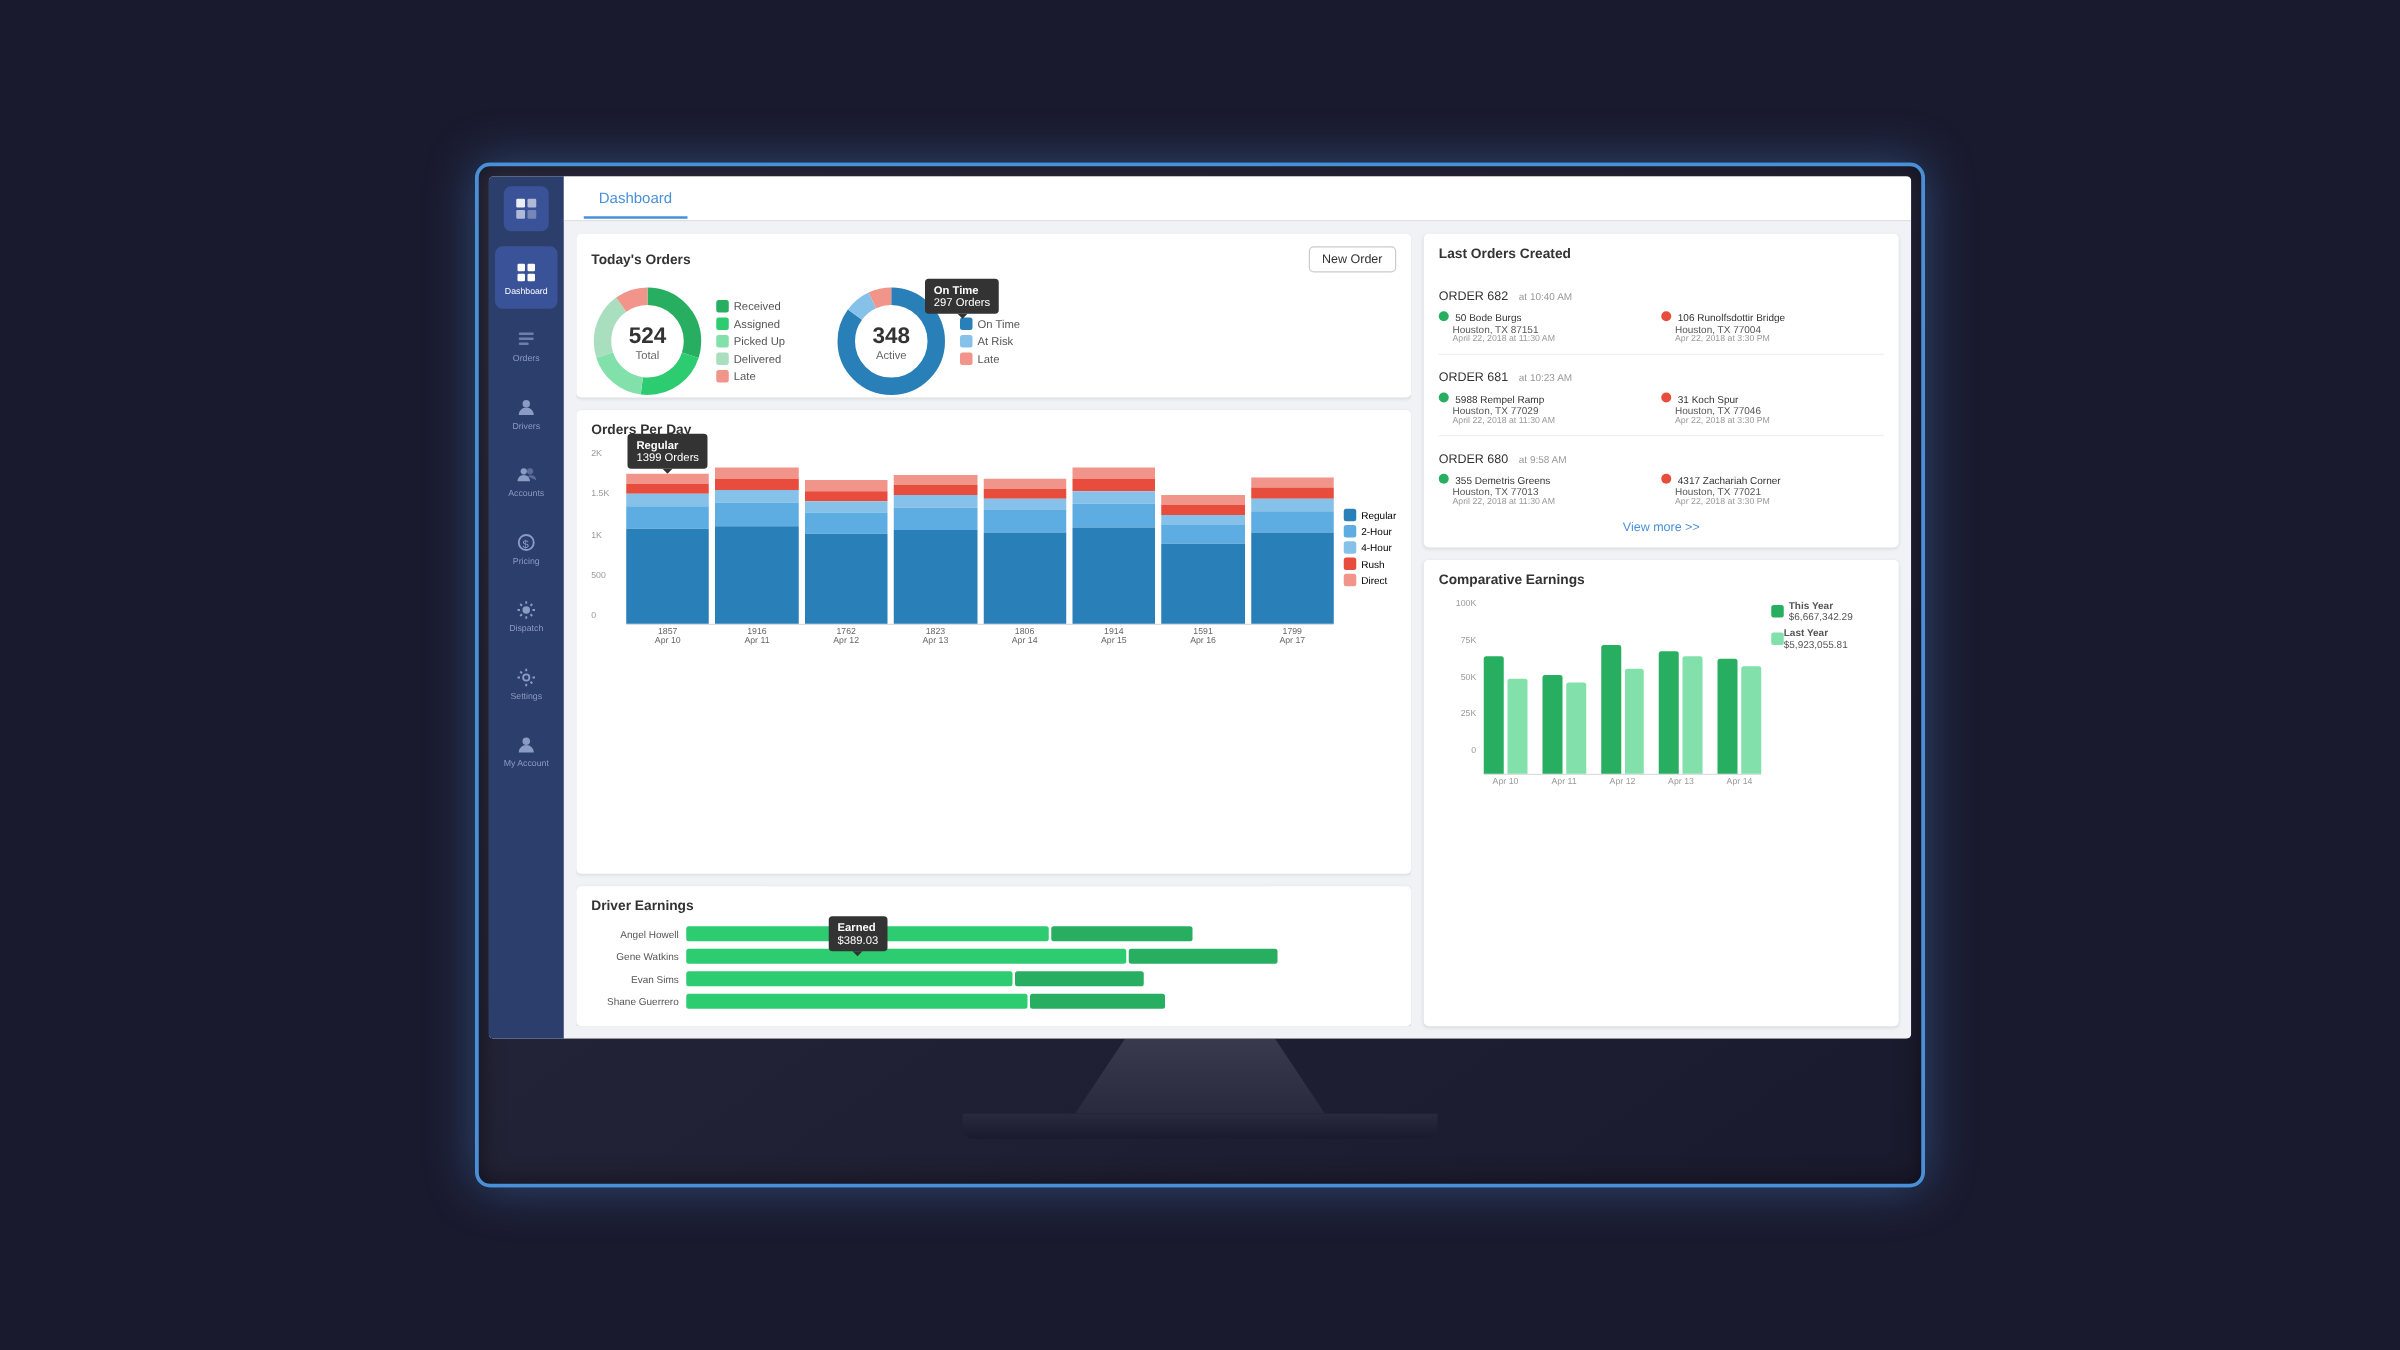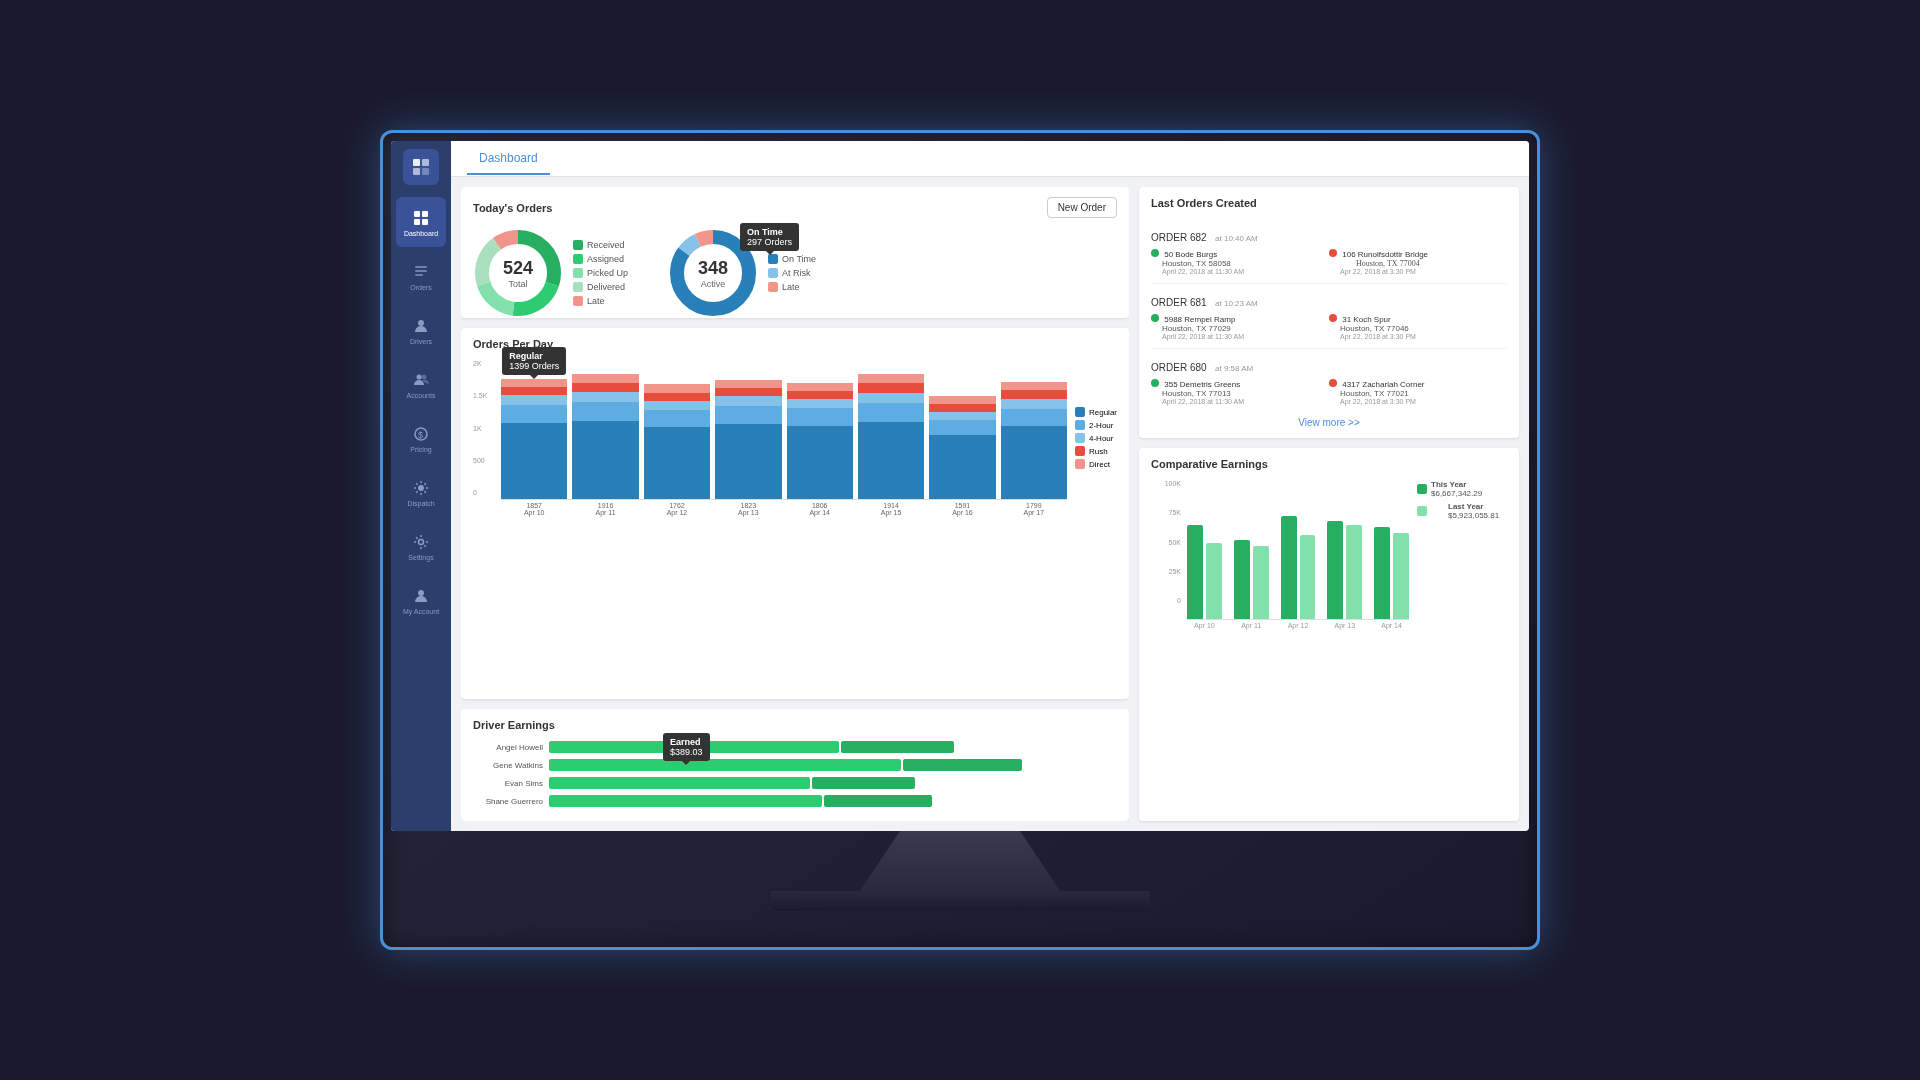--- a/index.html
+++ b/index.html
@@ -611,29 +611,29 @@
                   <div>
                     <span class="order-number">ORDER 682</span>
                     <span class="order-time">at 10:40 AM</span>
                   </div>
                   <div class="order-addresses">
                     <div class="address-block">
                       <div>
                         <span class="address-dot" style="background:#27ae60"></span>
                         <span class="address-line">50 Bode Burgs</span>
                       </div>
-                      <div style="color:#555;font-size:8px;margin-left:11px;">Houston, TX 58058</div>
+                      <div style="color:#555;font-size:8px;margin-left:11px;">Houston, TX 87151</div>
                       <div style="color:#999;font-size:7px;margin-left:11px;">April 22, 2018 at 11:30 AM</div>
                     </div>
                     <div class="address-block">
                       <div>
                         <span class="address-dot" style="background:#e74c3c"></span>
                         <span class="address-line">106 Runolfsdottir Bridge</span>
                       </div>
-                      <div style="color:#555;font-size:8px;margin-left:27px;font-family:Liberation Serif, serif;">Houston, TX 77004</div>
+                      <div style="color:#555;font-size:8px;margin-left:11px;">Houston, TX 77004</div>
                       <div style="color:#999;font-size:7px;margin-left:11px;">Apr 22, 2018 at 3:30 PM</div>
                     </div>
                   </div>
                 </div>
 
                 <div class="order-item">
                   <div>
                     <span class="order-number">ORDER 681</span>
                     <span class="order-time">at 10:23 AM</span>
                   </div>
@@ -728,21 +728,21 @@
                     </div>
                 </div>
                 <div style="font-size:8px;color:#555;margin-left:8px;min-width:90px;">
                   <div style="display:flex;align-items:center;gap:4px;margin-bottom:4px;">
                     <div style="width:10px;height:10px;background:#27ae60;border-radius:2px;"></div>
                     <div>
                       <div style="font-weight:600;">This Year</div>
                       <div>$6,667,342.29</div>
                     </div>
                   </div>
-                  <div style="display:flex;align-items:center;gap:21px;">
+                  <div style="display:flex;align-items:center;gap:0;">
                     <div style="width:10px;height:10px;background:#82e0aa;border-radius:2px;"></div>
                     <div>
                       <div style="font-weight:600;">Last Year</div>
                       <div>$5,923,055.81</div>
                     </div>
                   </div>
                 </div>
               </div>
             </div>
           </div>

